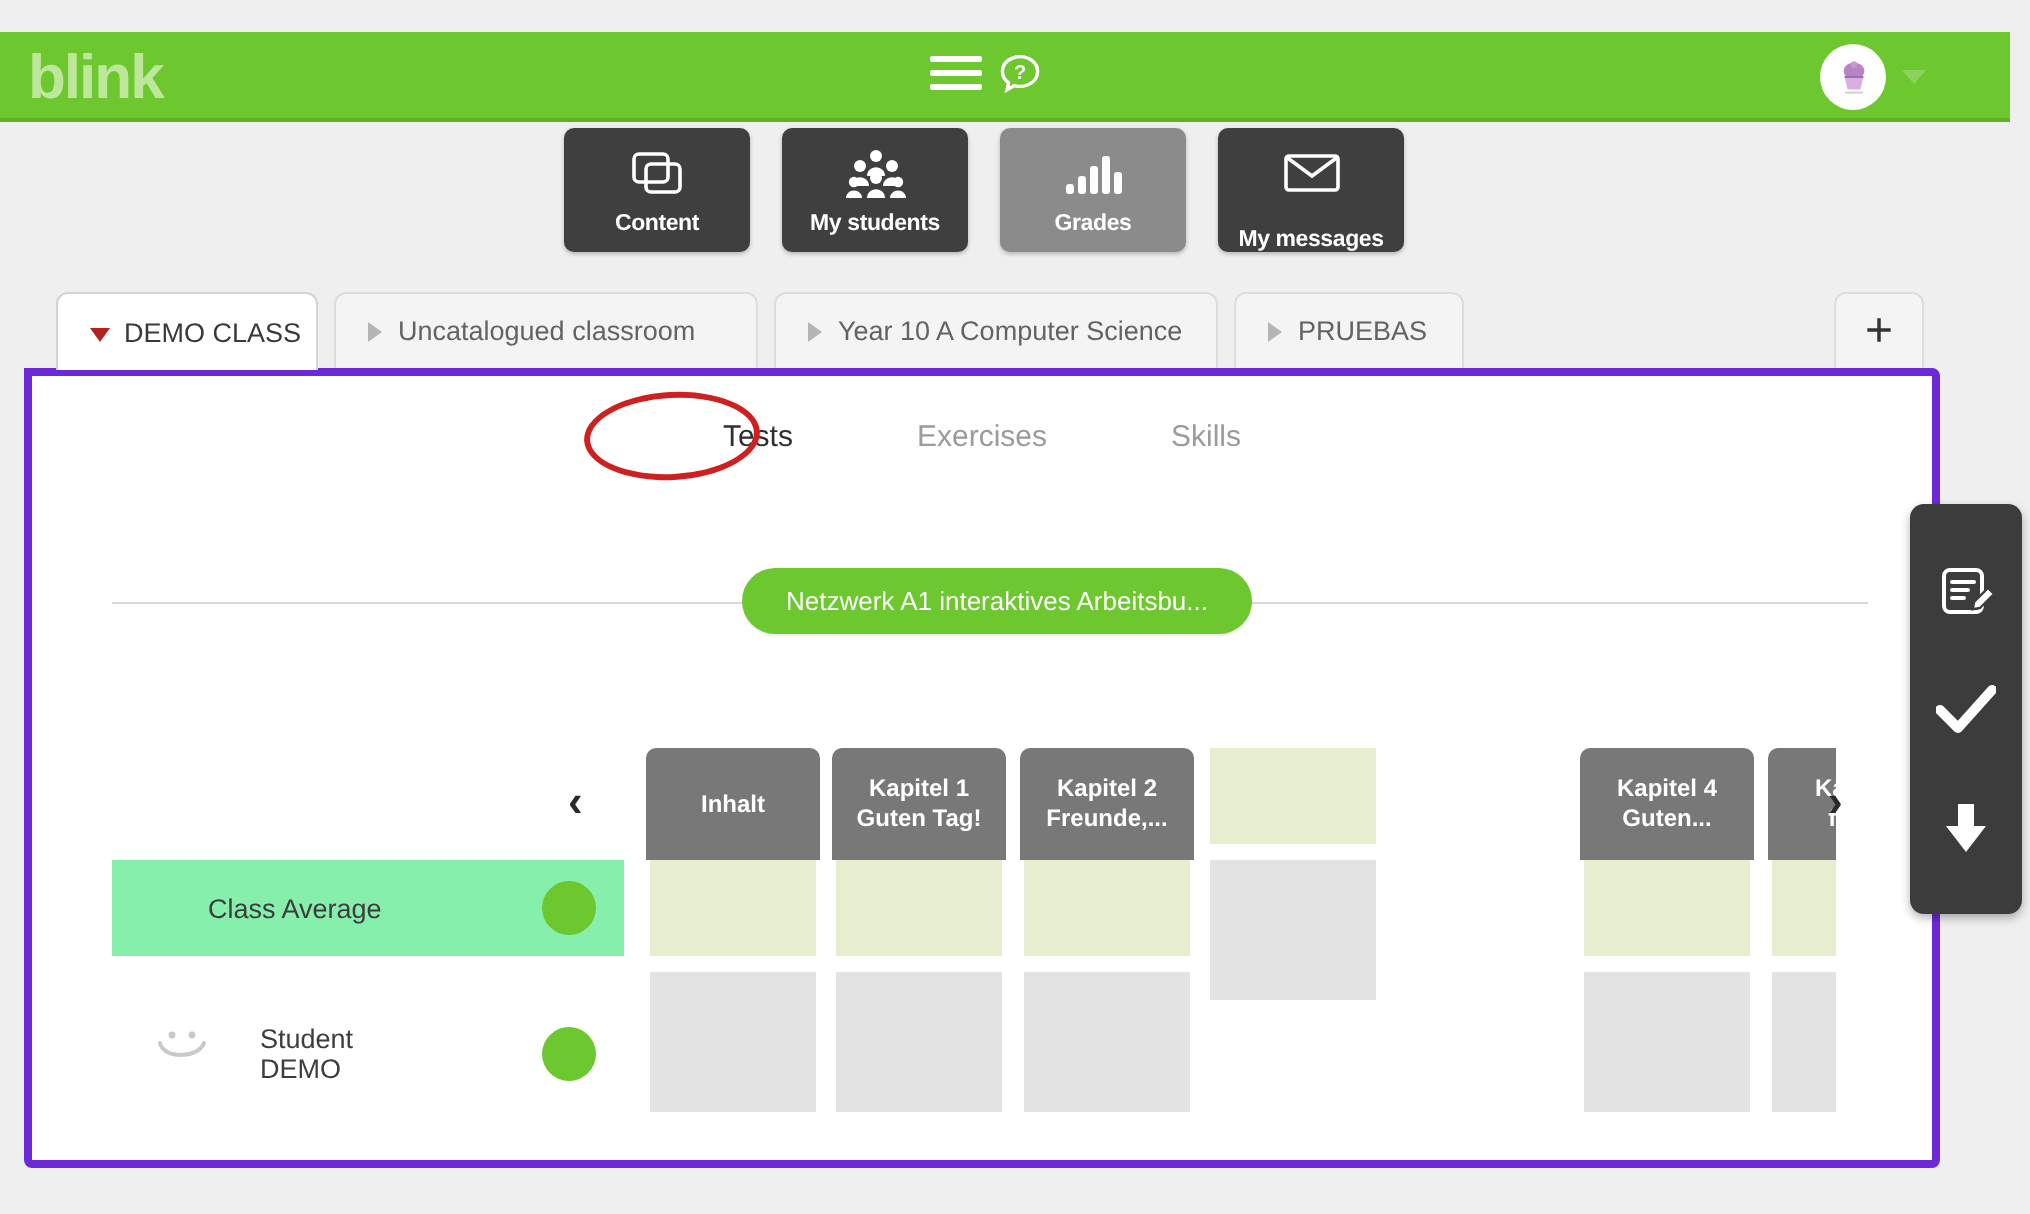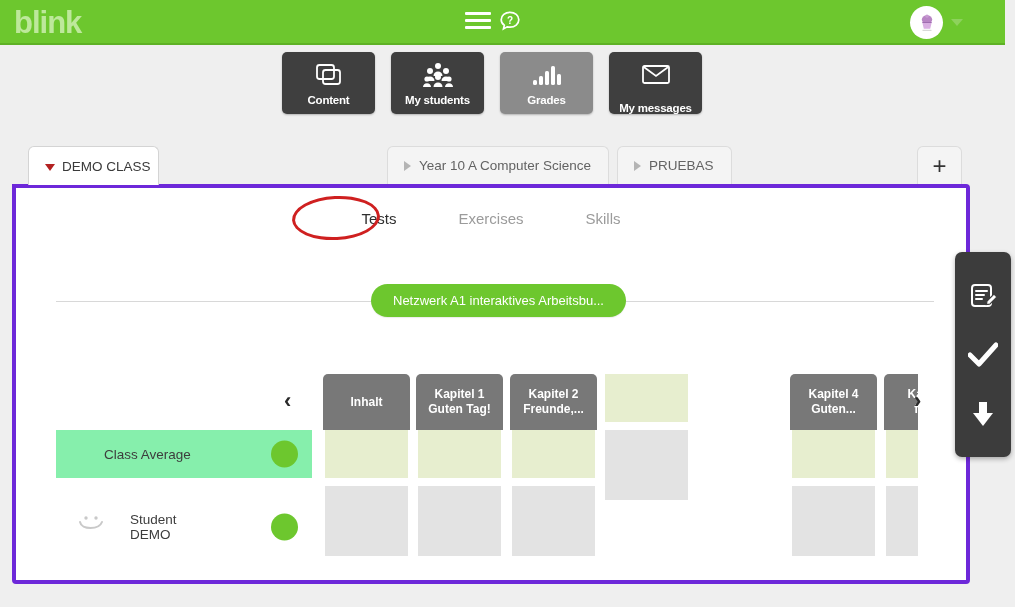--- a/index.html
+++ b/index.html
@@ -6,21 +6,21 @@
   html, body {
     width: 1015px; height: 607px;
     font-family: "Liberation Sans", sans-serif;
     background: #efefef;
     overflow: hidden;
   }
   .app { position: relative; width: 1015px; height: 607px; }
 
   
   .topbar {
-    position: absolute; left: 0; top: 0;
+    position: absolute; left: 0; top: 16px;
     width: 1005px; height: 45px;
     background: #6dc72e;
     border-bottom: 2px solid #5eb125;
   }
   .logo {
     position: absolute; left: 14px; top: 6px;
     font-size: 31px; font-weight: bold;
     color: #bde89b; letter-spacing: -1px;
     line-height: 34px;
   }
@@ -46,21 +46,21 @@
   .avatar-caret {
     position: absolute; right: 42px; top: 19px;
     width: 0; height: 0;
     border-left: 6px solid transparent;
     border-right: 6px solid transparent;
     border-top: 7px solid #8dd25c;
     cursor: pointer;
   }
 
   
-  .navrow { position: absolute; left: 0; top: 52px; width: 1005px; height: 64px; }
+  .navrow { position: absolute; left: 0; top: 64px; width: 1005px; height: 64px; }
   .navbtn {
     position: absolute; top: 0;
     width: 93px; height: 62px;
     background: #3f3f3f; border-radius: 5px;
     color: #ffffff; cursor: pointer;
     display: flex; flex-direction: column;
     align-items: center; justify-content: flex-start;
     padding-top: 8px;
     box-shadow: 0 1px 2px rgba(0,0,0,.25);
   }
@@ -303,20 +303,24 @@
       </span>
       <span class="lbl">My messages</span>
     </div>
   </div>
 
   <div class="tabstrip">
     <div class="tab active" id="tab-0">
       <span class="tri"></span>
       <span>DEMO CLASS</span>
     </div>
+    <div class="tab" id="tab-1">
+      <span class="tri"></span>
+      <span>Uncatalogued classroom</span>
+    </div>
     <div class="tab" id="tab-2">
       <span class="tri"></span>
       <span>Year 10 A Computer Science</span>
     </div>
     <div class="tab" id="tab-3">
       <span class="tri"></span>
       <span>PRUEBAS</span>
     </div>
     <div class="addtab">+</div>
   </div>

